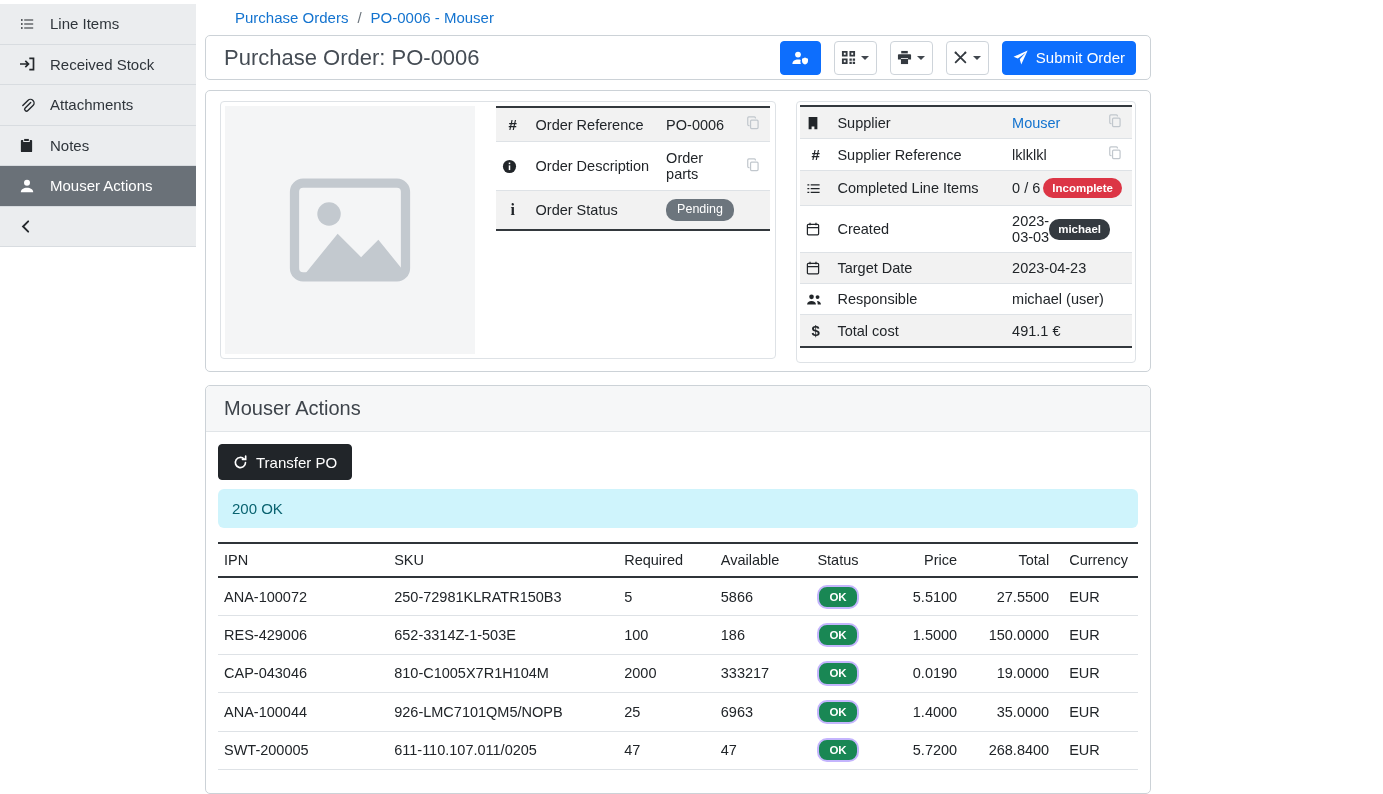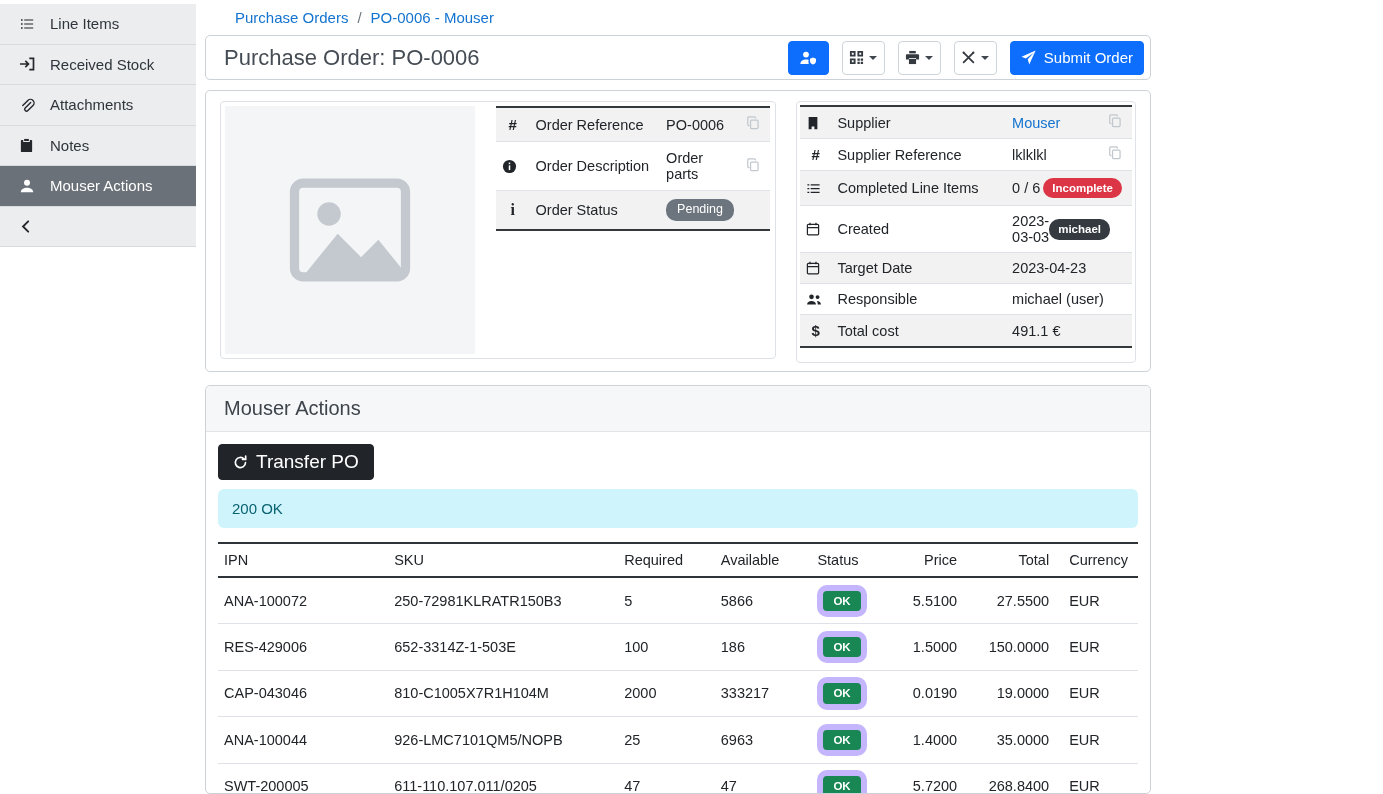--- a/index.html
+++ b/index.html
@@ -30,21 +30,21 @@
   .breadcrumb { height: 34px; display: flex; align-items: center; gap: 9px; padding-left: 30px; font-size: 15px; }
   .breadcrumb a { color: #1373cf; text-decoration: none; cursor: pointer; }
   .breadcrumb .sep { color: #6c757d; }
 
   .panel { background: #fff; border: 1px solid #ccd2d7; border-radius: 5px; }
 
   
   .header-panel {
     margin-top: 1px; height: 45px;
     display: flex; align-items: center; justify-content: space-between;
-    padding: 0 6px 0 18px;
+    padding: 0 14px 0 18px;
   }
   .page-title { font-size: 22px; font-weight: 500; color: #454c54; margin: 0; }
   .actions { display: flex; align-items: center; gap: 13px; }
   .btn {
     height: 34px; border-radius: 4px; border: 1px solid transparent;
     display: inline-flex; align-items: center; justify-content: center;
     font-family: inherit; font-size: 15px; cursor: pointer; background: none; padding: 0 10px;
   }
   .btn-primary { background: #0d6efd; border-color: #0d6efd; color: #fff; gap: 8px; }
   .btn-outline { background: #fff; border-color: #ced4da; color: #343a40; width: 43px; gap: 5px; padding: 0; }
@@ -75,28 +75,28 @@
   .copy-btn { background: none; border: none; padding: 0; color: #c1c7cd; cursor: pointer; display: inline-flex; }
 
   
   .badge {
     display: inline-block; padding: 3px 9px; border-radius: 10px;
     font-size: 11.5px; font-weight: 700; color: #fff; line-height: 1.25; white-space: nowrap;
   }
   .badge-pending { background: #6c757d; font-size: 12.5px; padding: 3px 11px; font-weight: 400; }
   .badge-incomplete { background: #dc3545; }
   .badge-user { background: #343a40; }
-  .badge-ok { background: #198754; padding: 3px 10px; border: 6px solid #c4b5fd; }
+  .badge-ok { background: #198754; padding: 3px 10px; border: 2px solid #c4b5fd; }
 
   
   .mouser-panel { margin-top: 13px; height: 409px; overflow: hidden; }
   .panel-heading { padding: 11px 18px; background: #f6f7f8; border-bottom: 1px solid #e1e5e8; border-radius: 5px 5px 0 0; }
   .panel-heading h2 { margin: 0; font-size: 20px; font-weight: 500; color: #3e444b; }
   .panel-body { padding: 12px; }
-  .btn-dark { background: #212529; border-color: #212529; color: #fff; gap: 8px; height: 36px; padding: 0 14px; font-size: 19px; margin-bottom: 9px; }
+  .btn-dark { background: #212529; border-color: #212529; color: #fff; gap: 8px; height: 36px; padding: 0 14px; font-size: 15px; margin-bottom: 9px; }
   .alert-info { background: #cff4fc; color: #0a6370; border-radius: 6px; padding: 11px 14px; font-size: 15px; margin-bottom: 14px; }
 
   .data-table { width: 100%; border-collapse: collapse; font-size: 14.5px; }
   .data-table th {
     text-align: left; font-weight: 400; padding: 8px 6px;
     border-top: 2px solid #2f3439; border-bottom: 2px solid #2f3439; color: #212529;
   }
   .data-table td { padding: 6.5px 6px; border-bottom: 1px solid #dee2e6; }
   .data-table .num { text-align: right; }
   svg { display: block; }

